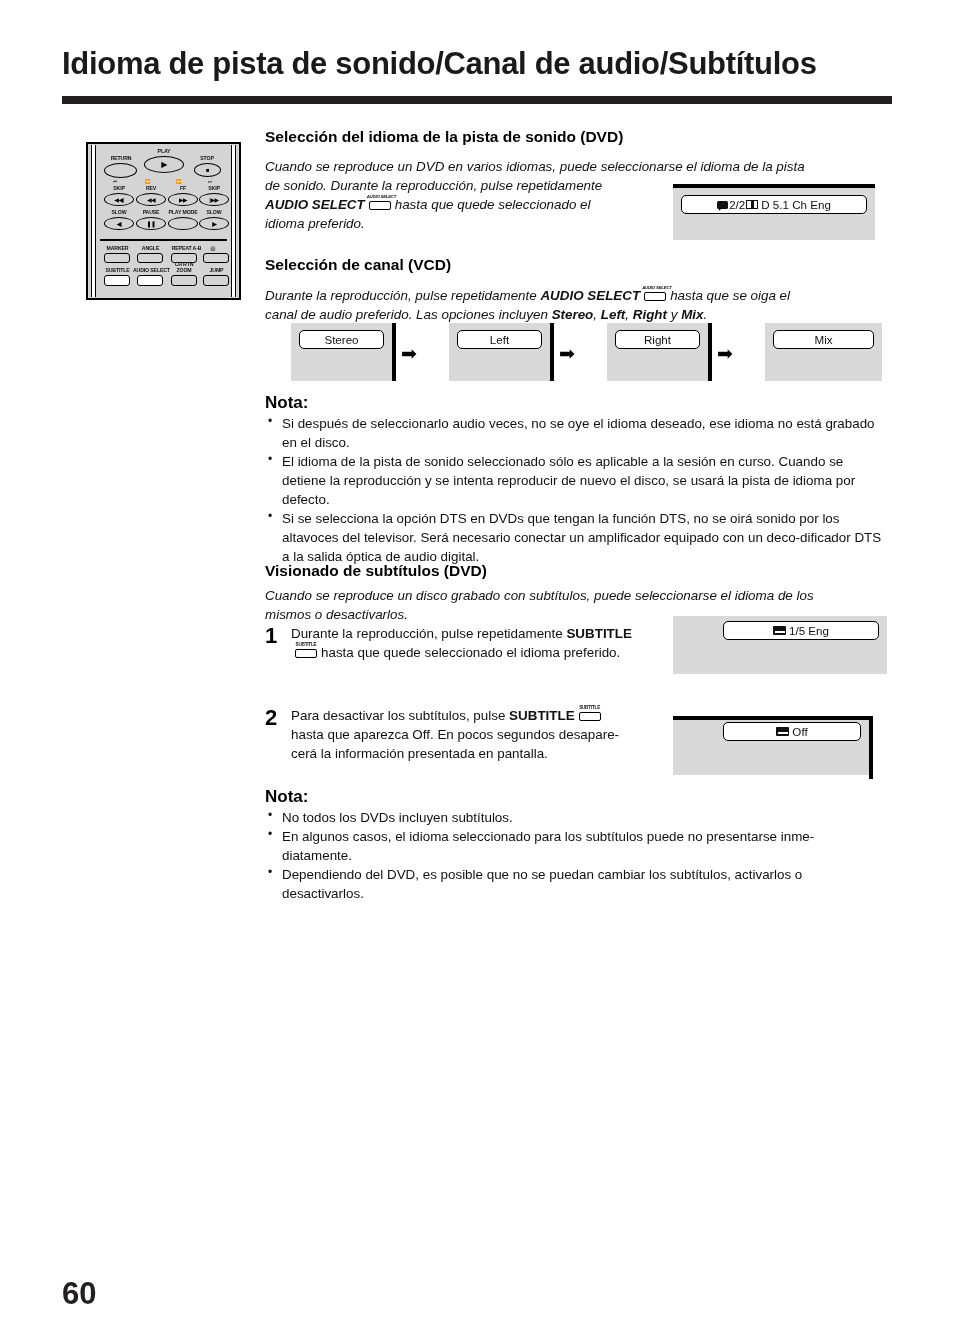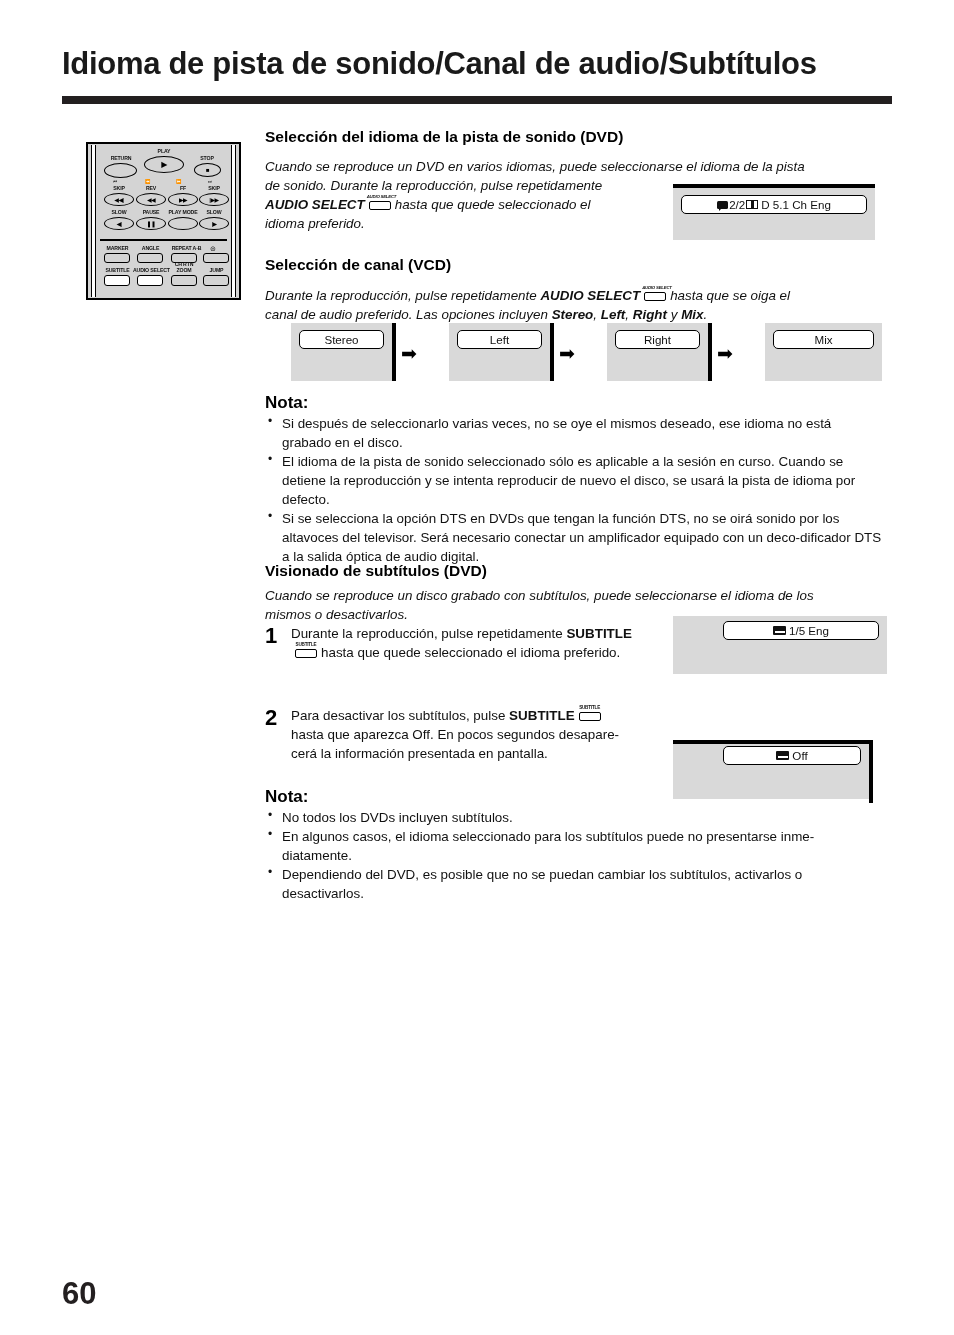--- a/index.html
+++ b/index.html
@@ -520,21 +520,21 @@
   <div class="flow-arrow" style="left:422px;">➡</div>
 
   <div class="flow-cell last" style="left:474px; width:117px;">
     <div class="flow-label">Mix</div>
   </div>
 </div>
 
 <div class="col" style="top:393px;">
   <div class="note-title">Nota:</div>
   <ul class="bullets">
-    <li>Si después de seleccionarlo varias veces, no se oye el mismos deseado, ese idioma no está grabado en el disco.</li>
+    <li>Si después de seleccionarlo audio veces, no se oye el idioma deseado, ese idioma no está grabado en el disco.</li>
     <li>El idioma de la pista de sonido seleccionado sólo es aplicable a la sesión en curso. Cuando se detiene la reproducción y se intenta reproducir de nuevo el disco, se usará la pista de idioma por defecto.</li>
     <li>Si se selecciona la opción DTS en DVDs que tengan la función DTS, no se oirá sonido por los altavoces del televisor. Será necesario conectar un amplificador equipado con un deco-dificador DTS a la salida óptica de audio digital.</li>
   </ul>
 </div>
 
 <div class="col" style="top:561px;">
   <h2 class="sec">Visionado de subtítulos (DVD)</h2>
 </div>
 
 <div class="col" style="top:586px;">
@@ -559,21 +559,21 @@
 </div>
 
 <div class="step-num" style="left:265px; top:707px;">2</div>
 <div class="step-text" style="left:291px; top:706px; width:380px;">
   <span>Para desactivar los subtítulos, pulse</span>
   <span class="b">SUBTITLE</span><span class="key sub"><span class="kl">SUBTITLE</span><span class="kb"></span></span><br>
   <span>hasta que aparezca Off. En pocos segundos desapare-</span><br>
   <span>cerá la información presentada en pantalla.</span>
 </div>
 
-<div class="osd topbar shadow" style="left:673px; top:744px; width:196px; height:55px;">
+<div class="osd topbar shadow" style="left:673px; top:720px; width:196px; height:55px;">
   <div class="osd-bar" style="left:50px; top:2px; right:8px; height:19px;">
     <span class="ico-sub"></span>
       <span>Off</span>
   </div>
 </div>
 
 <div class="col" style="top:787px;">
   <div class="note-title">Nota:</div>
   <ul class="bullets">
     <li>No todos los DVDs incluyen subtítulos.</li>

